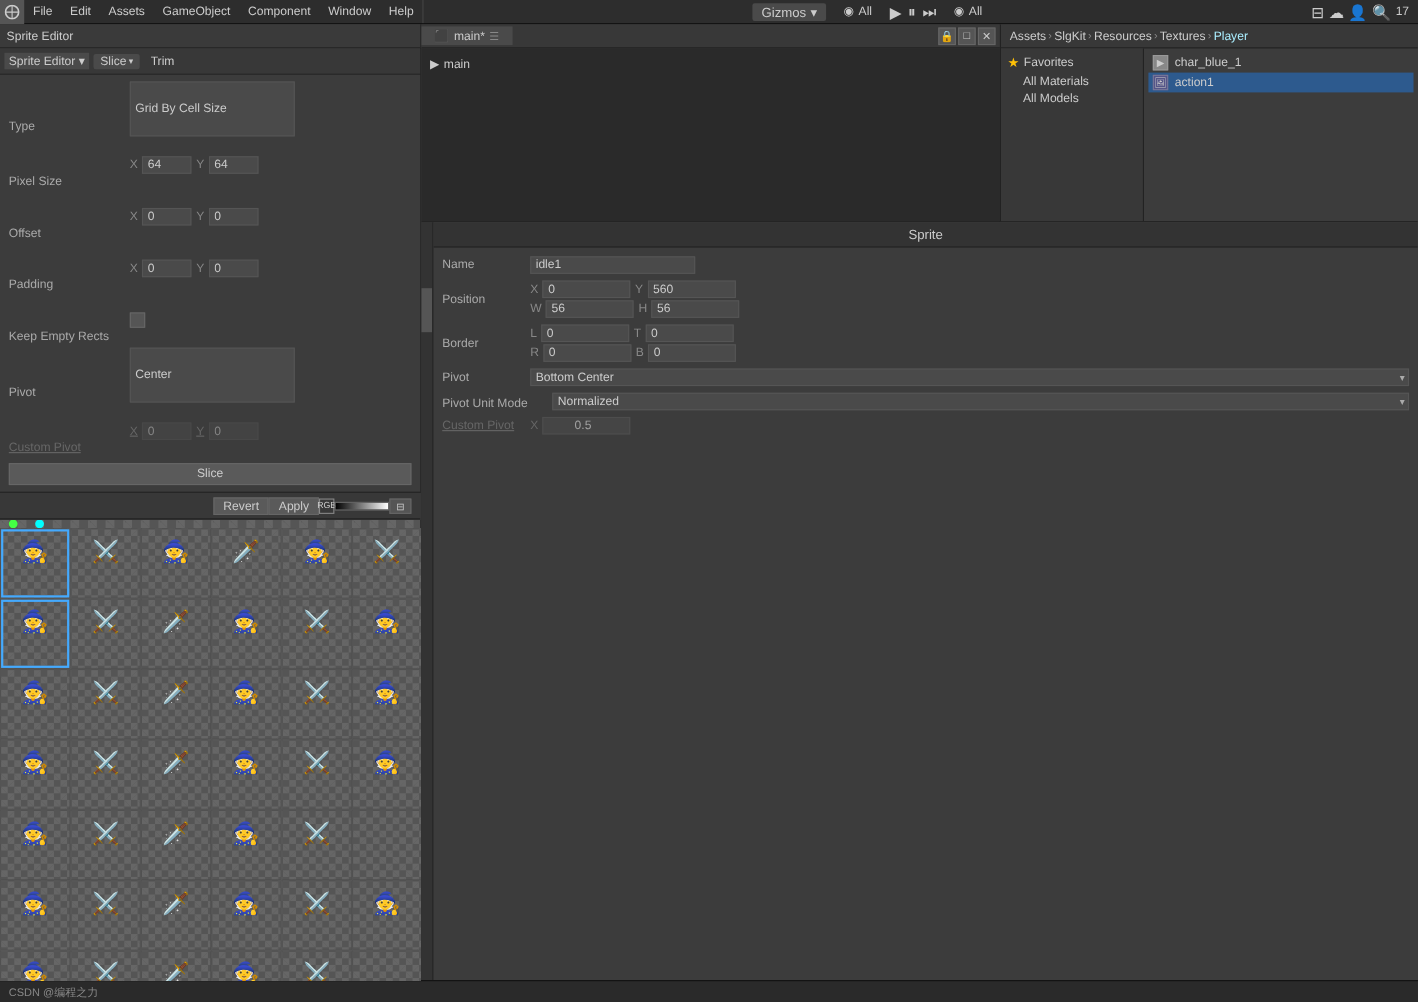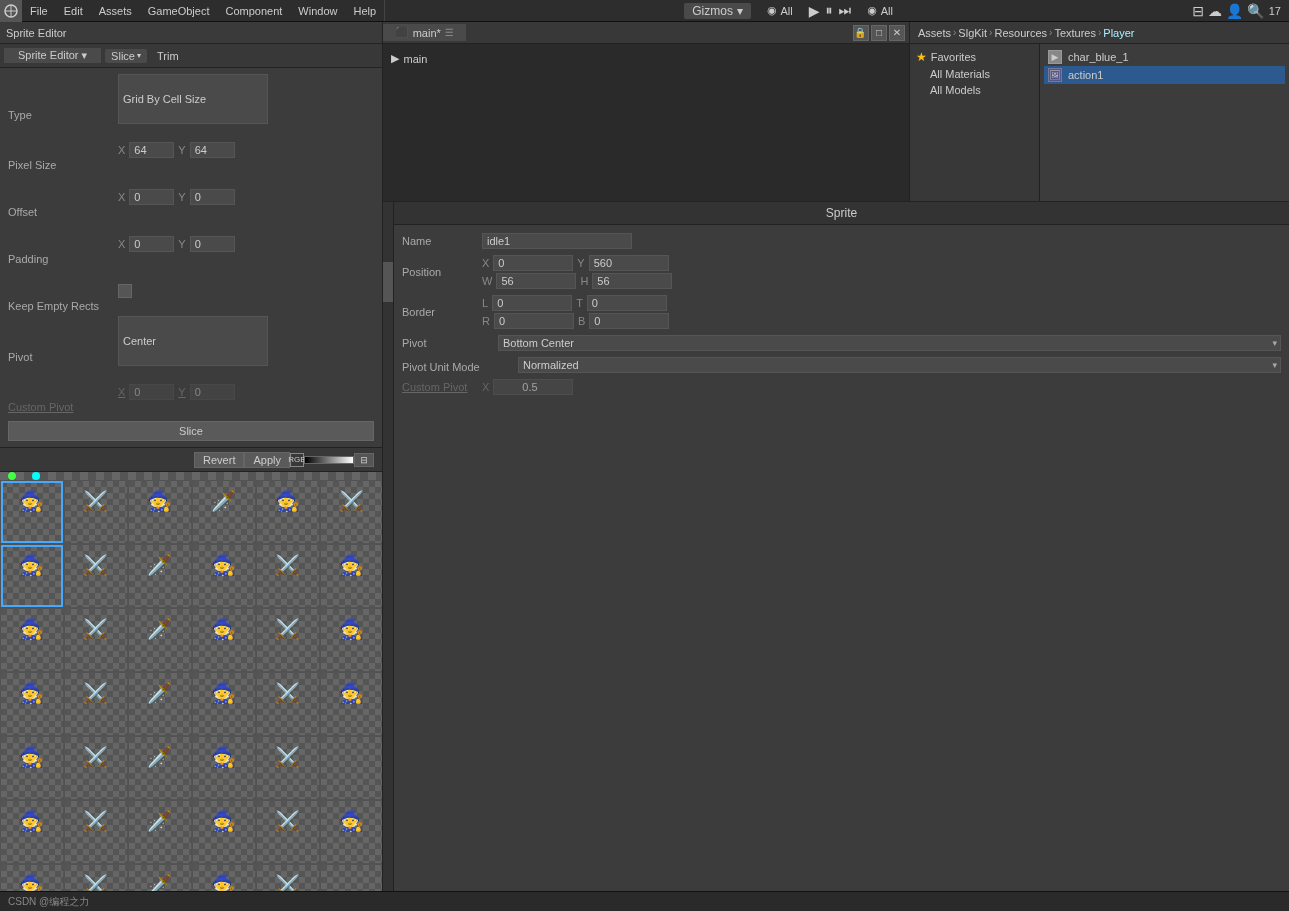--- a/index.html
+++ b/index.html
@@ -9,21 +9,21 @@
     .select-box { background: #4a4a4a; border: 1px solid #555; color: #ccc; font-size: 11px; padding: 18px 4px; width: 150px; cursor: pointer; appearance: none; }
     .input-group { display: flex; align-items: center; gap: 4px; }
     .axis-label { color: #888; font-size: 11px; }
     .num-input { background: #4a4a4a; border: 1px solid #555; color: #ccc; font-size: 11px; padding: 1px 4px; width: 45px; }
     .checkbox { width: 14px; height: 14px; background: #555; border: 1px solid #666; cursor: pointer; display: flex; align-items: center; justify-content: center; }
     .slice-btn { background: #5a5a5a; border: 1px solid #666; color: #ccc; font-size: 11px; padding: 3px 0; width: 100%; cursor: pointer; margin-top: 4px; }
     .greyed { color: #666; text-decoration: underline; }
     .inspector-row { display: flex; align-items: center; margin-bottom: 6px; }
     .inspector-label { width: 80px; color: #aaa; font-size: 11px; flex-shrink: 0; }
     .inspector-input { background: #4a4a4a; border: 1px solid #555; color: #ccc; font-size: 11px; padding: 1px 4px; width: 80px; }
-    .inspector-select { background: #4a4a4a; border: 1px solid #555; color: #ccc; font-size: 11px; padding: 1px 4px; flex: 1; appearance: none; cursor: pointer; margin-left: 16px; }
+    .inspector-select { background: #4a4a4a; border: 1px solid #555; color: #ccc; font-size: 11px; padding: 1px 4px; flex: 1; appearance: none; cursor: pointer; }
     .win-btn { width: 16px; height: 16px; background: #555; border: 1px solid #666; cursor: pointer; display: flex; align-items: center; justify-content: center; font-size: 10px; color: #ccc; }
 
     
     .checker { 
       background-image: 
         linear-gradient(45deg, #666 25%, transparent 25%),
         linear-gradient(-45deg, #666 25%, transparent 25%),
         linear-gradient(45deg, transparent 75%, #666 75%),
         linear-gradient(-45deg, transparent 75%, #666 75%);
       background-size: 12px 12px;
@@ -130,21 +130,21 @@
 
   <div class="main-content" style="flex:1; overflow:hidden;">
 
     <div style="width:383px; display:flex; flex-direction:column; border-right:1px solid #222; flex-shrink:0;">
 
       <div style="background:#3a3a3a; border-bottom:1px solid #222; display:flex; align-items:center; padding:2px 6px; height:22px;">
         <span style="font-size:11px; color:#ccc; font-weight:500;">Sprite Editor</span>
       </div>
 
       <div style="background:#383838; border-bottom:1px solid #222; display:flex; align-items:center; padding:2px 4px; height:24px; gap:4px;">
-        <div style="background:#4a4a4a; padding:1px 14px; font-size:11px; color:#ccc; cursor:pointer; display:flex; align-items:center; gap:2px;">
+        <div style="background:#4a4a4a; padding:1px 4px; font-size:11px; color:#ccc; cursor:pointer; display:flex; align-items:center; gap:2px;">
           <span>Sprite Editor ▾</span>
         </div>
         <div style="font-size:11px; color:#ccc; padding:1px 6px; cursor:pointer; display:flex; align-items:center; gap:2px; background:#4a4a4a; border-radius:2px;">
           <span>Slice</span>
           <span style="font-size:8px;">▾</span>
         </div>
         <div style="font-size:11px; color:#ccc; padding:1px 6px; cursor:pointer;">
           <span>Trim</span>
         </div>
       </div>

